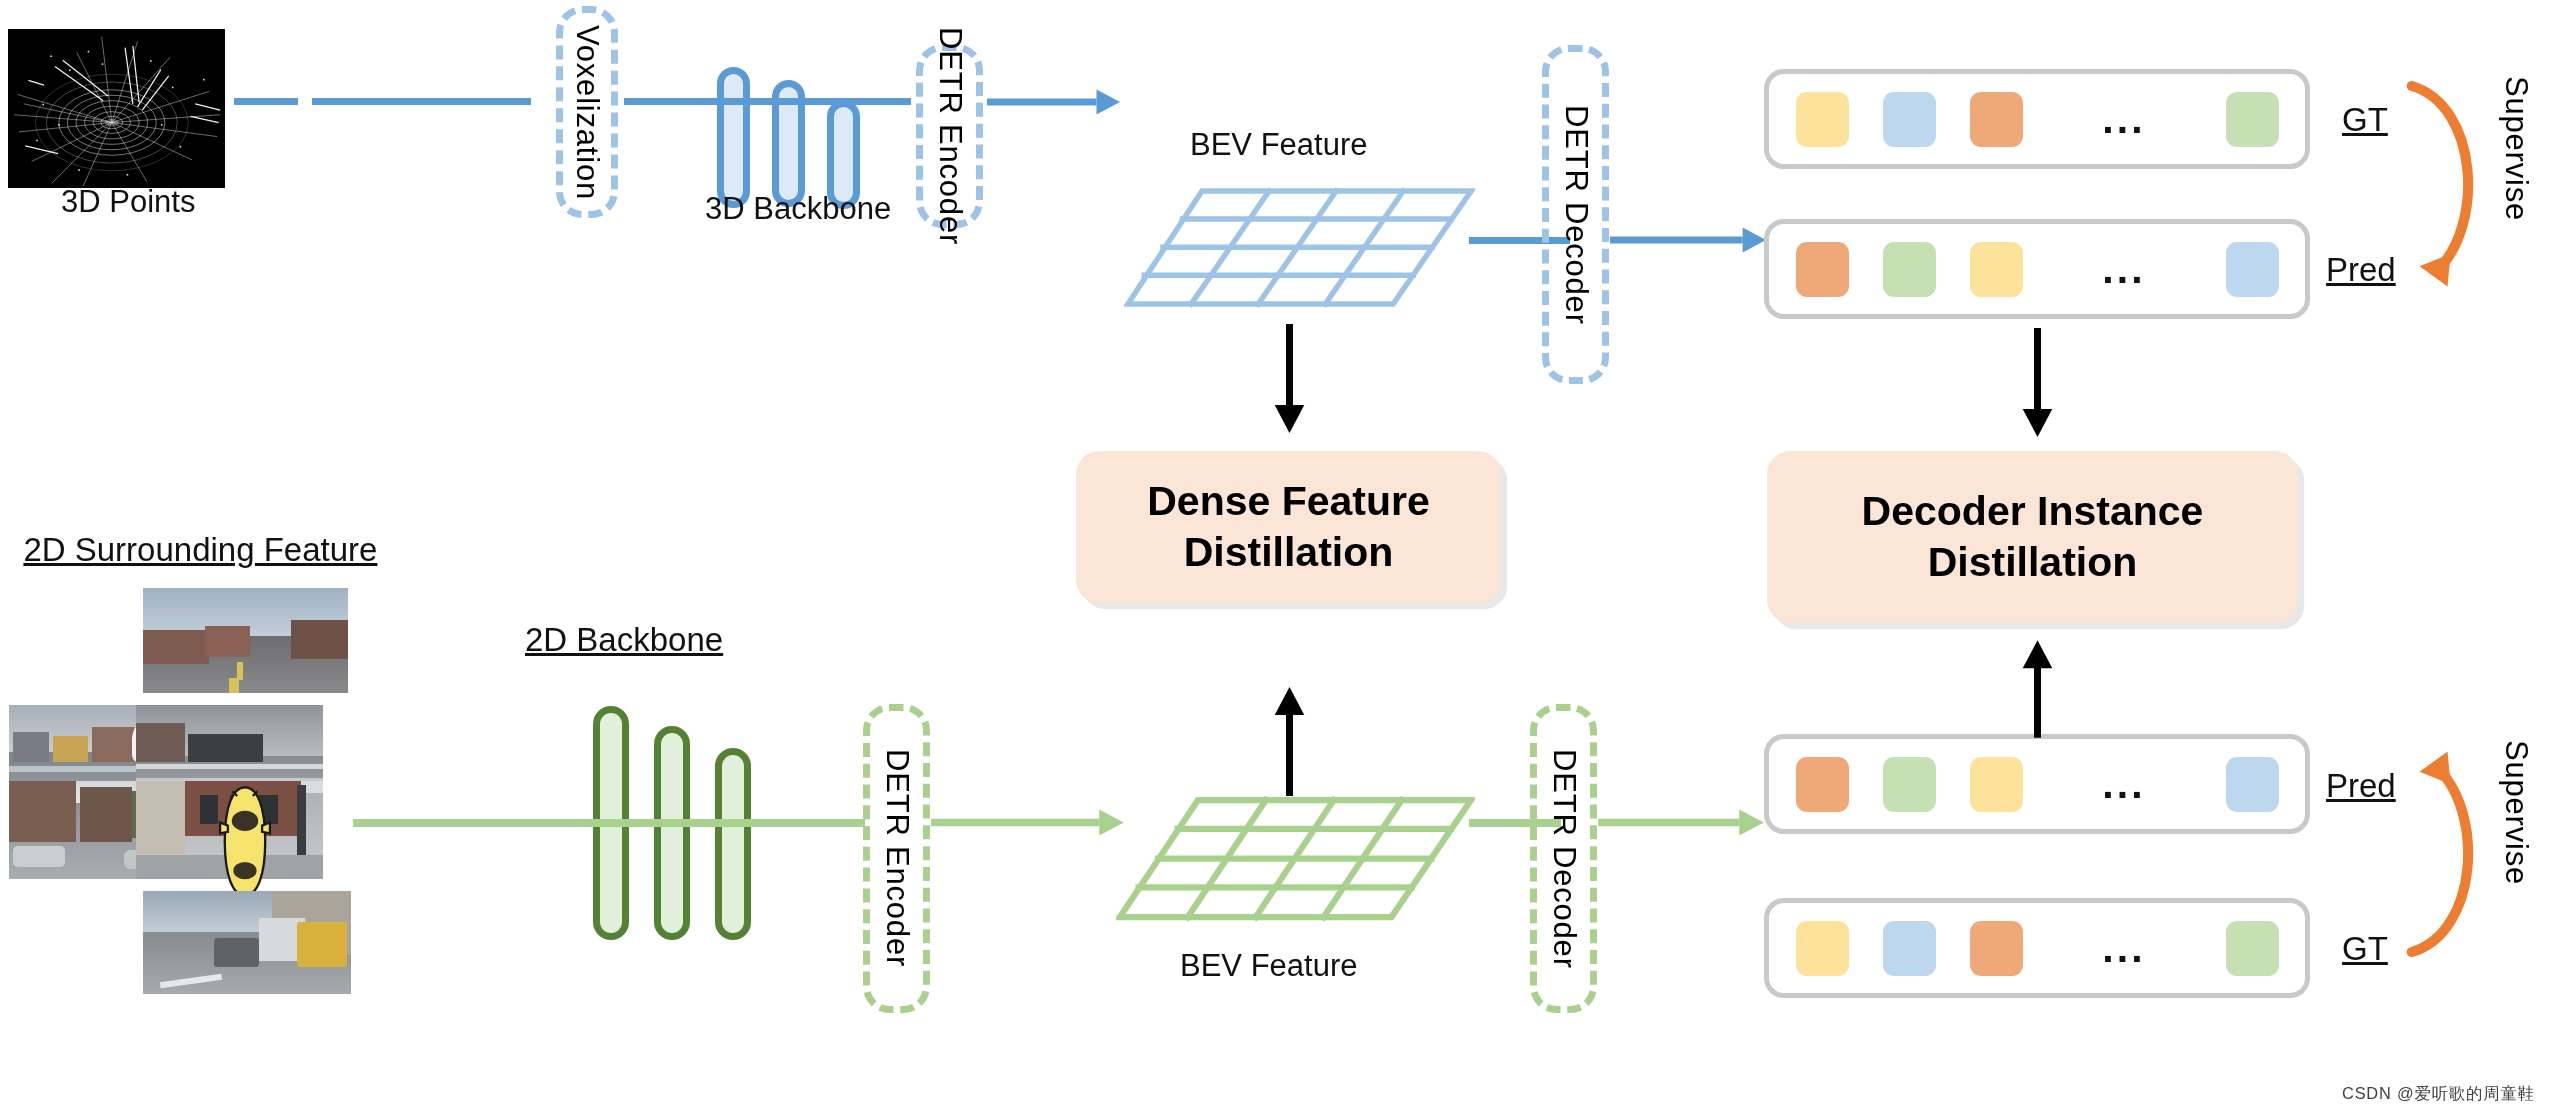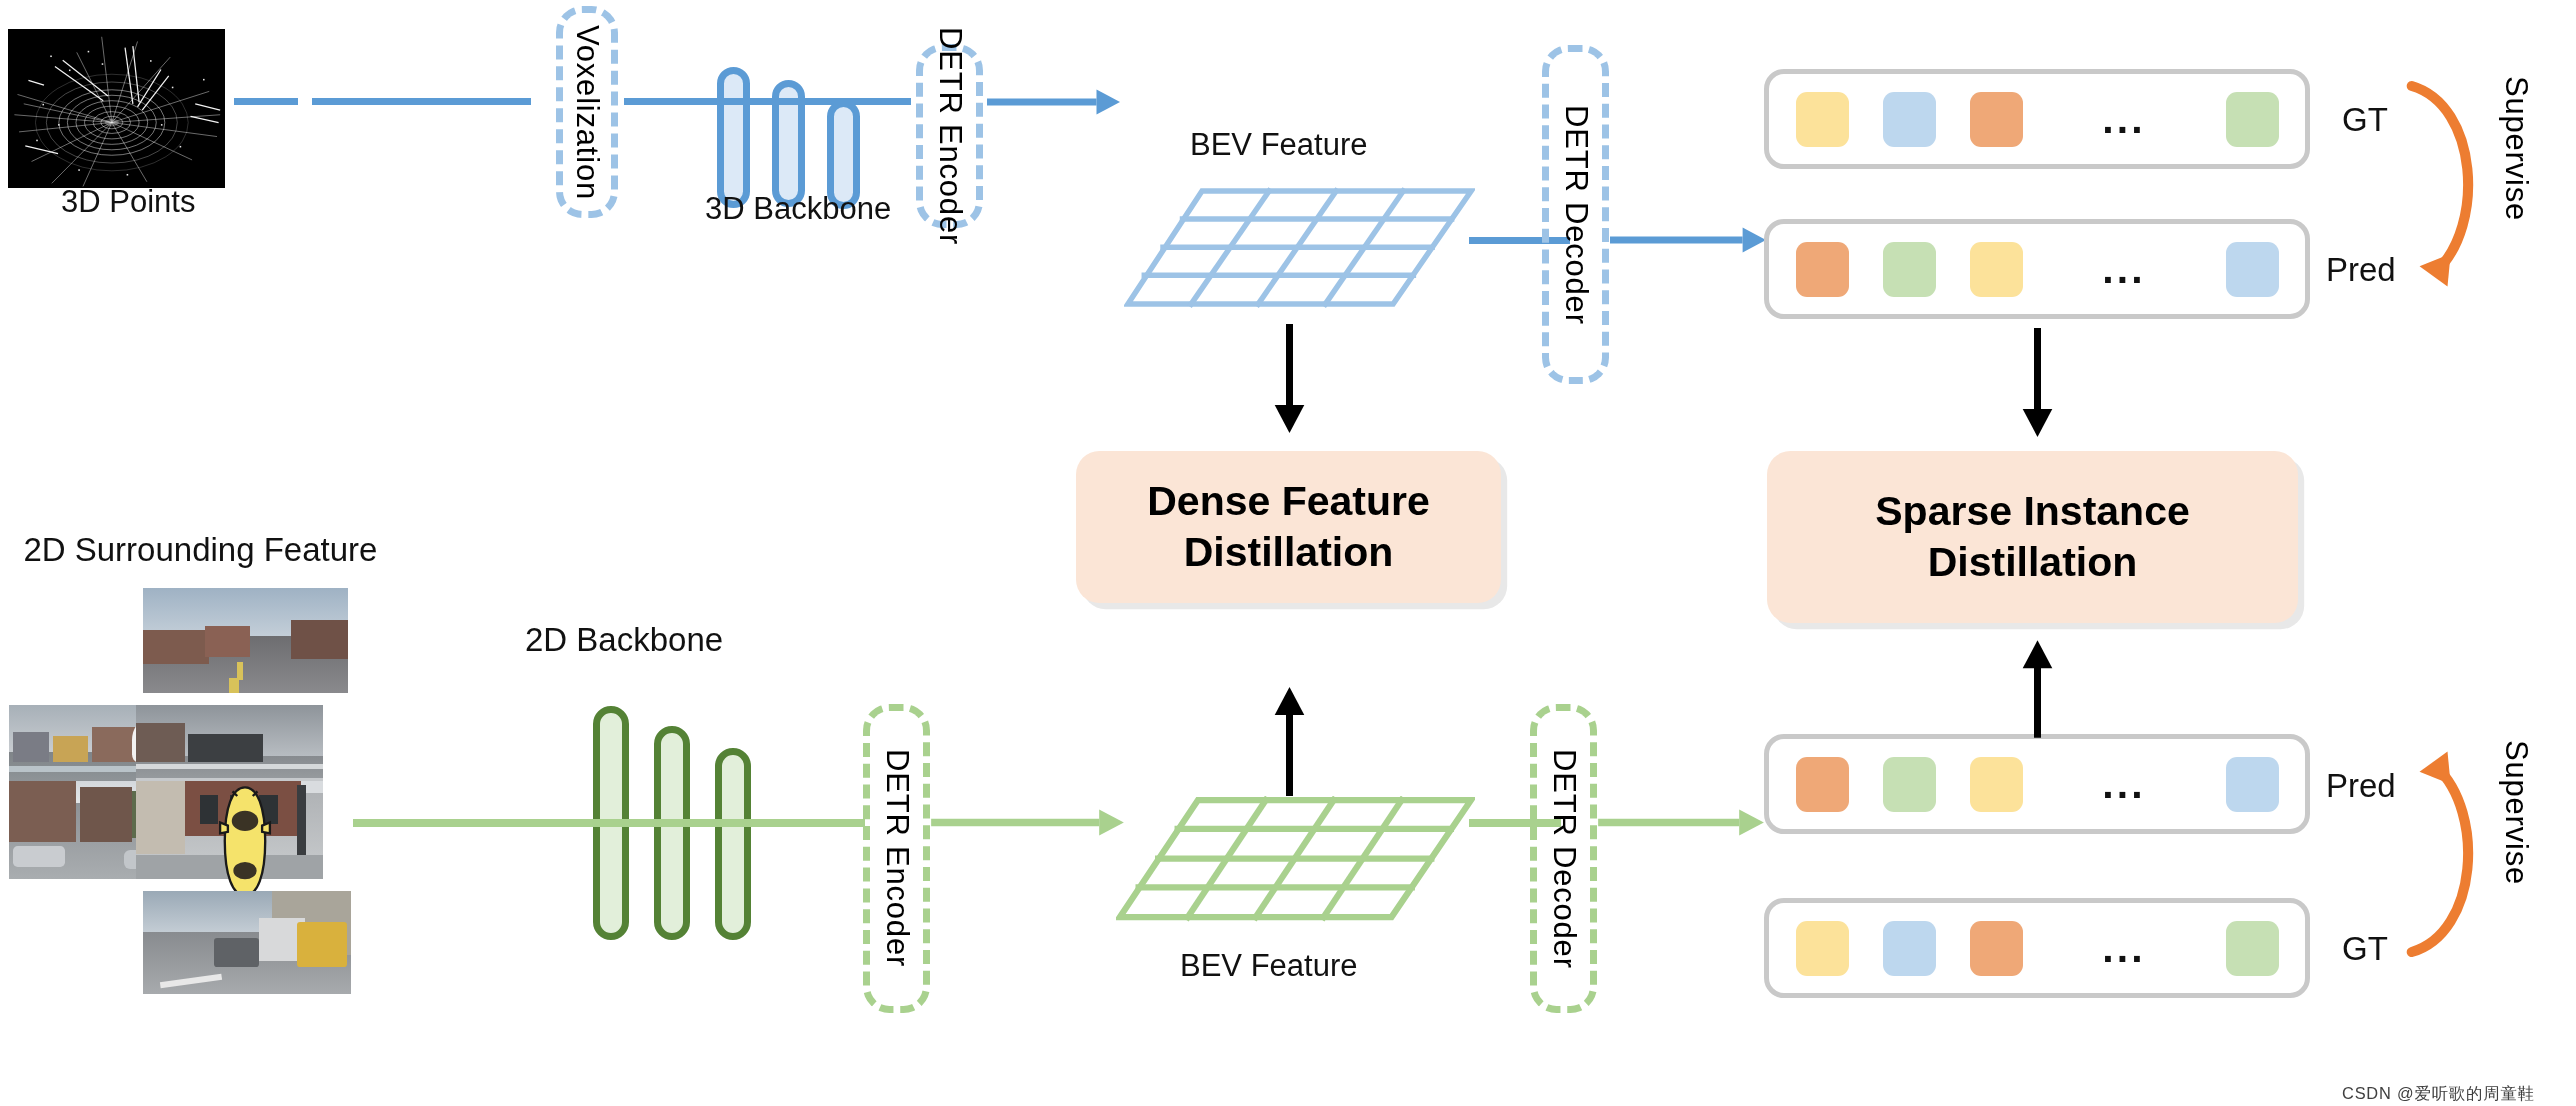--- a/index.html
+++ b/index.html
@@ -1,20 +1,20 @@
 <!DOCTYPE html>
 <html style="font-size:12.5px"><head>
 <meta charset="utf-8">
 <style>
   html,body{margin:0;padding:0;background:#fff;}
   body{width:2576px;height:1107px;position:relative;overflow:hidden;
        font-family:"Liberation Sans","DejaVu Sans",sans-serif;color:#000;}
   .abs{position:absolute;}
   .lbl{font-size:31px;color:#111;white-space:nowrap;}
-  .lbl-big{font-size:33px;}
+  .lbl-big{font-size:33px;text-decoration:underline;}
   .vert{writing-mode:vertical-rl;text-orientation:mixed;white-space:nowrap;
         font-size:31px;letter-spacing:0.8px;}
 
   
   .dashmod{box-sizing:border-box;border:7px dashed;border-radius:26.5px;
            display:flex;align-items:center;justify-content:center;background:transparent;}
   .dash-blue{border-color:#9DC3E6;}
   .dash-green{border-color:#A9D18E;}
 
   
@@ -197,21 +197,21 @@
 
 <div class="abs card" style="left:1076px;top:451px;width:425px;height:152px;">
   <div>
     <div>Dense Feature</div>
     <div>Distillation</div>
   </div>
 </div>
 
 <div class="abs card" style="left:1767px;top:451px;width:531px;height:172px;">
   <div>
-    <div>Sparse Instance</div>
+    <div>Decoder Instance</div>
     <div>Distillation</div>
   </div>
 </div>
 
 <div class="abs lbl lbl-big" style="left:23.4px;top:531px;">2D Surrounding Feature</div>
 
 <div class="photo" style="left:143px;top:588px;width:205px;height:105px;">
   <div class="ph-sky" style="height:46%;background:linear-gradient(#9fb2c4,#c3ced8);"></div>
   <div class="ph-grd" style="height:54%;background:linear-gradient(#6d6d70,#8a8a8d);"></div>
   <div class="abs" style="left:0;top:40%;width:32%;height:32%;background:#7d5b4e;"></div>

